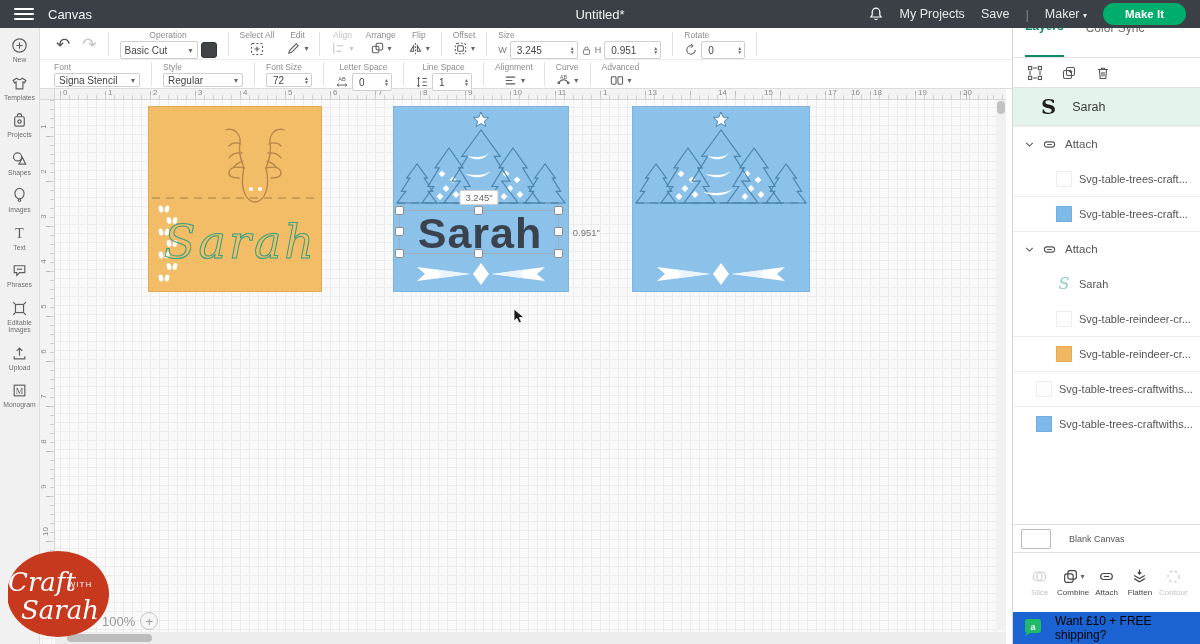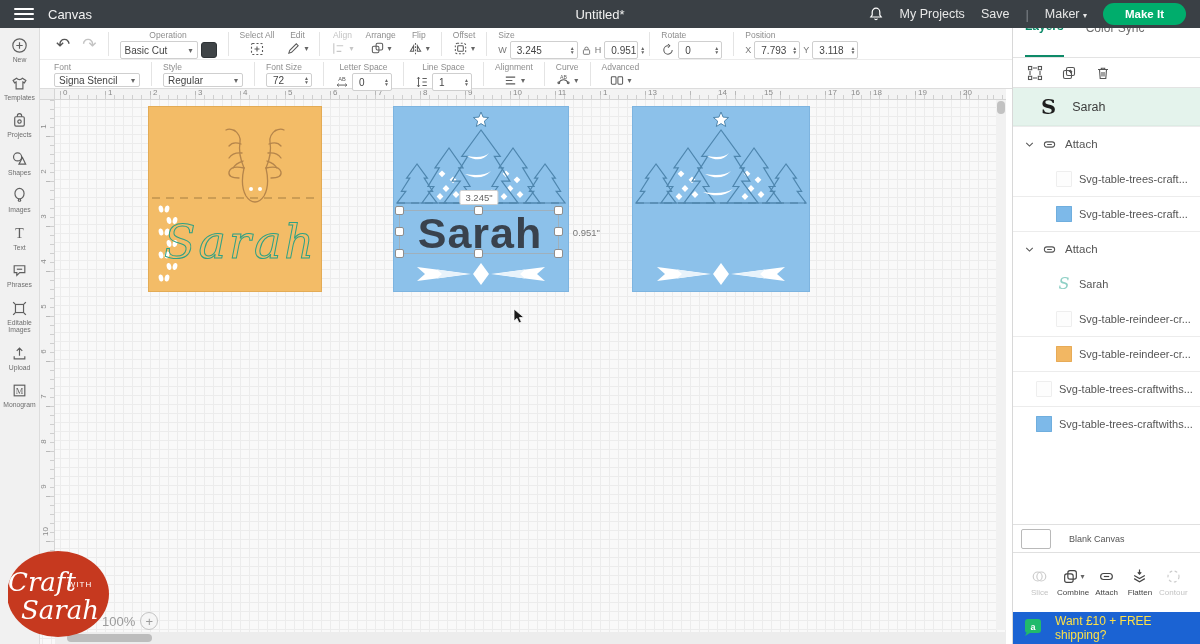--- a/index.html
+++ b/index.html
@@ -139,21 +139,21 @@
   .rtools { position:absolute; left:0; right:0; bottom:32px; height:60px; border-top:1px solid #e0e0e0;
     display:flex; align-items:center; justify-content:space-between; padding:0 10px; background:#fff;}
   .rtool { display:flex; flex-direction:column; align-items:center; gap:3px; cursor:pointer; width:34px;}
   .rtool .rt-label { font-size:8px; color:#444; white-space:nowrap;}
   .rtool.dis .rt-label { color:#c3c3c3; }
   .rtool.dis svg path, .rtool.dis svg rect, .rtool.dis svg circle { stroke:#ccc; }
   .rtool .with-caret { display:flex; align-items:center; gap:2px;}
 
   .banner { position:absolute; left:0; right:0; bottom:0; height:32px; background:#1b63d3;
     display:flex; align-items:center; padding-left:12px; gap:12px; cursor:pointer;}
-  .banner .b-text { color:#fde047; font-size:12px; }
+  .banner .b-text { color:#000000; font-size:12px; }
 </style>
 </head>
 <body>
 
 <div class="app">
 
   <header class="topbar">
     <div class="hamburger">
         <span></span>
         <span></span>
@@ -367,21 +367,21 @@
               <span>▼</span>
             </span>
         </div>
         <span class="icon16">
           <svg width="11" height="11" viewBox="0 0 16 16" fill="none" stroke="#777" stroke-width="1.4">
             <rect x="3.5" y="7" width="9" height="6.5" rx="1"></rect>
               <path d="M5.5 7V5.5a2.5 2.5 0 0 1 5 0V7"></path>
             </svg>
         </span>
         <span style="font-size:9px;color:#777">H</span>
-        <div class="numbox" style="width:34px">
+        <div class="numbox" style="width:57px">
           <span class="val">0.951</span>
           <span class="stepper">
               <span>▲</span>
               <span>▼</span>
             </span>
         </div>
       </div>
     </div>
     <div class="vdiv"></div>
     <div class="tool">
@@ -396,41 +396,20 @@
         <div class="numbox" style="width:44px">
           <span class="val">0</span>
           <span class="stepper">
               <span>▲</span>
               <span>▼</span>
             </span>
         </div>
       </div>
     </div>
     <div class="vdiv"></div>
-    <div class="tool">
-      <span class="t-label" style="align-self:flex-start">Position</span>
-      <div class="t-ctrl">
-        <span style="font-size:9px;color:#777">X</span>
-        <div class="numbox" style="width:46px">
-          <span class="val">7.793</span>
-          <span class="stepper">
-              <span>▲</span>
-              <span>▼</span>
-            </span>
-        </div>
-        <span style="font-size:9px;color:#777">Y</span>
-        <div class="numbox" style="width:46px">
-          <span class="val">3.118</span>
-          <span class="stepper">
-              <span>▲</span>
-              <span>▼</span>
-            </span>
-        </div>
-      </div>
-    </div>
   </div>
 
   <div class="toolbar r2">
     <div class="tool">
       <span class="t-label" style="align-self:flex-start">Font</span>
       <div class="select" style="width:86px;margin-top:1px">
         <span>Signa Stencil</span>
           <span class="caret">▾</span>
       </div>
     </div>

